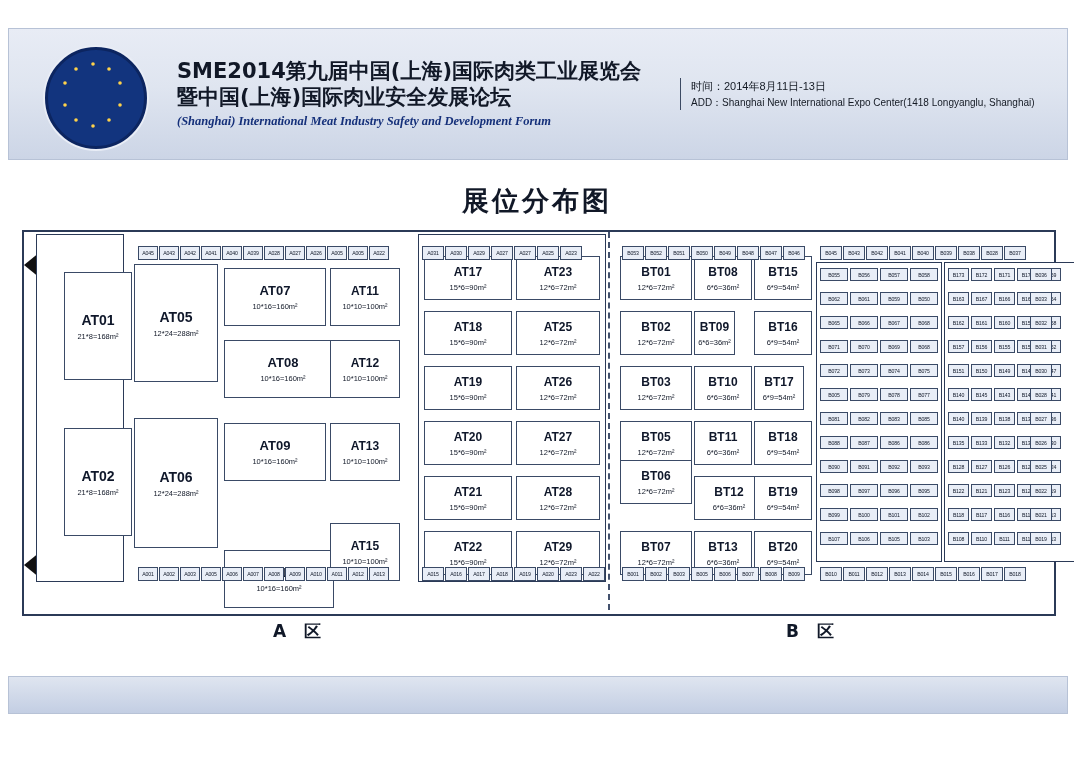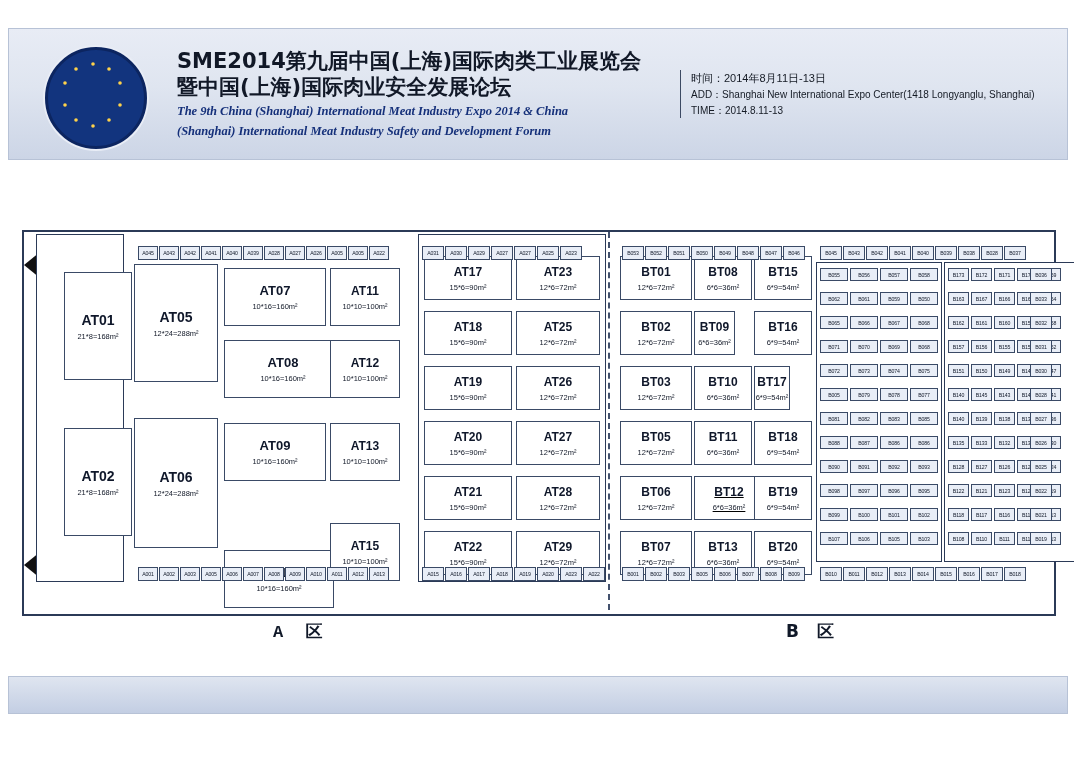--- a/index.html
+++ b/index.html
@@ -126,31 +126,30 @@
             <circle cx="8" cy="46" r="1.8"></circle>
           <circle cx="8" cy="24" r="1.8"></circle>
             <circle cx="19" cy="10" r="1.8"></circle>
         </g>
       </svg>
     </div>
 
     <div class="titles">
       <div class="t-cn1">SME2014第九届中国(上海)国际肉类工业展览会</div>
       <div class="t-cn2">暨中国(上海)国际肉业安全发展论坛</div>
-      <div class="t-en">The 9th China (Shanghai) International Meat Industry Expo 2014 &amp; China</div>
       <div class="t-en">(Shanghai) International Meat Industry Safety and Development Forum</div>
     </div>
 
     <div class="meta">
       <div class="row">时间：2014年8月11日-13日</div>
       <div class="row en">ADD：Shanghai New International Expo Center(1418 Longyanglu, Shanghai)</div>
-      <div class="row en">TIME：2014.8.11-13</div>
     </div>
   </div>
 
+  <div class="page-title">展位分布图</div>
 
   <div class="plan">
     <div class="hall-outline"></div>
     <div class="divider"></div>
 
     <div class="arrow-box" style="left:16px;top:20px;">
       <div class="tri"></div>
         <div class="shaft"></div>
         <div class="head"></div>
     </div>
@@ -268,21 +267,21 @@
           <div class="size">12*6=72m²</div>
         </div>
         <div class="booth sm" style="left: 612px; top: 138px; width: 72px; height: 44px;">
           <div class="code">BT03</div>
           <div class="size">12*6=72m²</div>
         </div>
         <div class="booth sm" style="left: 612px; top: 193px; width: 72px; height: 44px;">
           <div class="code">BT05</div>
           <div class="size">12*6=72m²</div>
         </div>
-        <div class="booth sm" style="left: 612px; top: 248px; width: 72px; height: 44px;">
+        <div class="booth sm" style="left: 612px; top: 232px; width: 72px; height: 44px;">
           <div class="code">BT06</div>
           <div class="size">12*6=72m²</div>
         </div>
         <div class="booth sm" style="left: 612px; top: 303px; width: 72px; height: 44px;">
           <div class="code">BT07</div>
           <div class="size">12*6=72m²</div>
         </div>
         <div class="booth sm" style="left: 686px; top: 28px; width: 58px; height: 44px;">
           <div class="code">BT08</div>
           <div class="size">6*6=36m²</div>
@@ -292,37 +291,37 @@
           <div class="size">6*6=36m²</div>
         </div>
         <div class="booth sm" style="left: 686px; top: 138px; width: 58px; height: 44px;">
           <div class="code">BT10</div>
           <div class="size">6*6=36m²</div>
         </div>
         <div class="booth sm" style="left: 686px; top: 193px; width: 58px; height: 44px;">
           <div class="code">BT11</div>
           <div class="size">6*6=36m²</div>
         </div>
-        <div class="booth sm" style="left: 686px; top: 248px; width: 70px; height: 44px; text-decoration: underline;">
+        <div class="booth sm" style="left: 686px; top: 248px; width: 70px; height: 44px;">
           <div class="code">BT12</div>
           <div class="size">6*6=36m²</div>
         </div>
         <div class="booth sm" style="left: 686px; top: 303px; width: 58px; height: 44px;">
           <div class="code">BT13</div>
           <div class="size">6*6=36m²</div>
         </div>
         <div class="booth sm" style="left: 746px; top: 28px; width: 58px; height: 44px; text-align: center;">
           <div class="code">BT15</div>
           <div class="size">6*9=54m²</div>
         </div>
         <div class="booth sm" style="left: 746px; top: 83px; width: 58px; height: 44px;">
           <div class="code">BT16</div>
           <div class="size">6*9=54m²</div>
         </div>
-        <div class="booth sm" style="left: 746px; top: 138px; width: 36px; height: 44px;">
+        <div class="booth sm" style="left: 746px; top: 138px; width: 50px; height: 44px;">
           <div class="code">BT17</div>
           <div class="size">6*9=54m²</div>
         </div>
         <div class="booth sm" style="left: 746px; top: 193px; width: 58px; height: 44px;">
           <div class="code">BT18</div>
           <div class="size">6*9=54m²</div>
         </div>
         <div class="booth sm" style="left: 746px; top: 248px; width: 58px; height: 44px;">
           <div class="code">BT19</div>
           <div class="size">6*9=54m²</div>
@@ -521,18 +520,18 @@
         <div class="cell" style="left: 1022px; top: 136px; width: 22px; height: 13px;">B030</div>
         <div class="cell" style="left: 1022px; top: 160px; width: 22px; height: 13px;">B028</div>
         <div class="cell" style="left: 1022px; top: 184px; width: 22px; height: 13px;">B027</div>
         <div class="cell" style="left: 1022px; top: 208px; width: 22px; height: 13px;">B026</div>
         <div class="cell" style="left: 1022px; top: 232px; width: 22px; height: 13px;">B025</div>
         <div class="cell" style="left: 1022px; top: 256px; width: 22px; height: 13px;">B022</div>
         <div class="cell" style="left: 1022px; top: 280px; width: 22px; height: 13px;">B021</div>
         <div class="cell" style="left: 1022px; top: 304px; width: 22px; height: 13px;">B019</div>
       </div>
 
-    <div class="zone-label" style="left:265px;top:392px;font-family:Liberation Mono, monospace;">A 区</div>
+    <div class="zone-label" style="left:265px;top:392px;">A 区</div>
     <div class="zone-label" style="left:778px;top:392px;">B 区</div>
   </div>
 
   <div class="bottom-band"></div>
 </div>
 
 </body></html>

